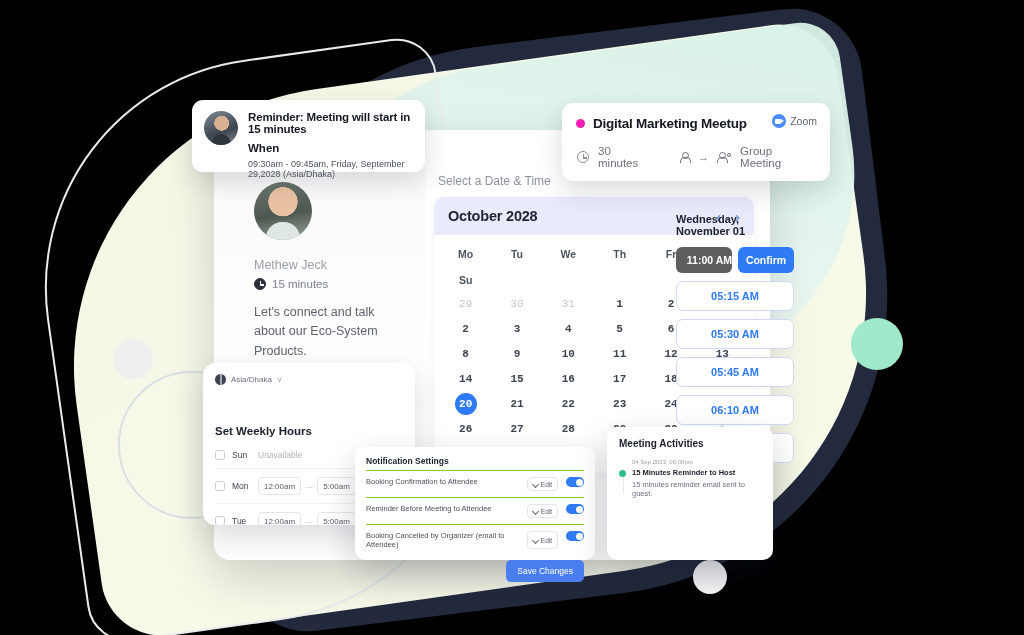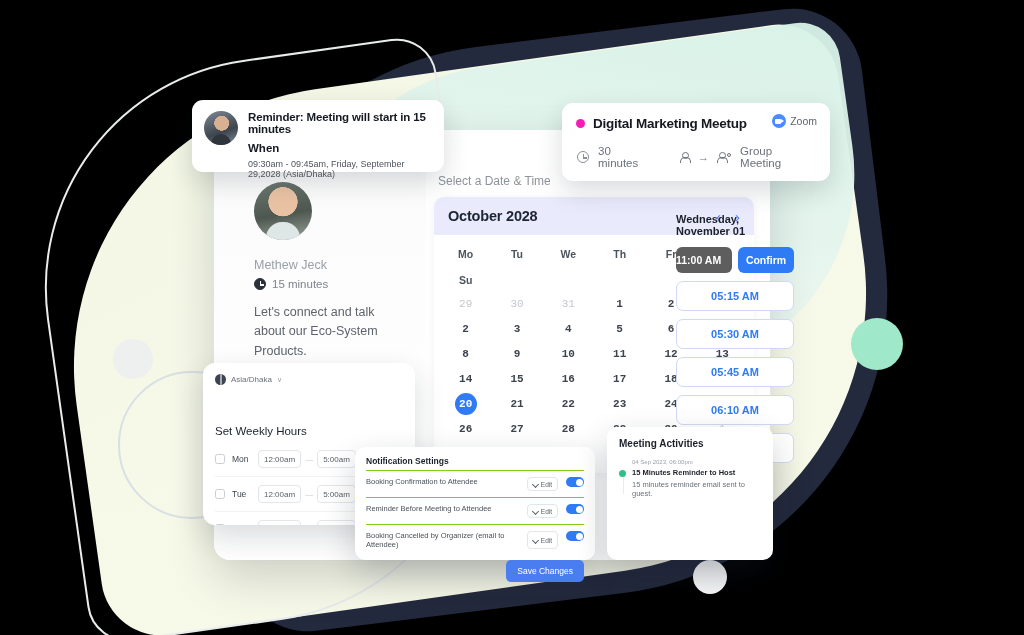--- a/index.html
+++ b/index.html
@@ -105,21 +105,21 @@
     height:22px; line-height:22px; cursor:pointer;font-family:Liberation Mono, monospace;
   }
   .day.mute { color:#c3c8ce; font-weight:400; }
   .day.sel {
     background:#2f7bf6; color:#fff; border-radius:50%;
     width:22px; margin:0 auto; font-weight:700;
   }
 
   
   #reminder-card {
-    left: 192px; top: 100px; width: 252px; height: 72px;
+    left: 192px; top: 100px; width: 233px; height: 72px;
     border-radius: 11px; padding: 11px 12px 0 12px;
     box-shadow: 0 10px 26px rgba(20,28,45,.16);
     display:flex; gap:10px;
   }
   .avatar-sm {
     width:34px; height:34px; border-radius:50%; flex:none;
     background: radial-gradient(circle at 52% 36%, #d8b193 0 26%, rgba(216,177,147,0) 27%),
                 linear-gradient(160deg,#7e8a95 0%,#3d454e 60%,#848f99 100%);
     position:relative; overflow:hidden;
   }
@@ -154,21 +154,21 @@
   .zoom-text { font-size:10.5px; color:#5e666f; }
   .meet-sub { display:flex; align-items:center; gap:9px; margin-top:14px; padding-left:1px; }
   .ms-text { font-size:11.5px; color:#6b727b; }
 
   
   #slots { position:absolute; left:676px; top:213px; width:118px; }
   .slot-date { font-size:11px; font-weight:700; color:#1b212b; margin-bottom:10px; }
   .slot-row { display:flex; gap:6px; margin-bottom:8px; }
   .slot-sel {
     flex:1; background:#5e5e5e; color:#fff; border-radius:6px;
-    font-size:10.5px; font-weight:700; text-align:left; padding:7px 0; cursor:pointer;
+    font-size:10.5px; font-weight:700; text-align:right; padding:7px 0; cursor:pointer;
   }
   .slot-confirm {
     flex:1; background:#2f7bf6; color:#fff; border-radius:6px;
     font-size:10.5px; font-weight:700; text-align:center; padding:7px 0; cursor:pointer;
   }
   .slot {
     border:1px solid #cfd9f5; border-radius:7px; background:#fff;
     font-size:11px; font-weight:700; color:#2f7bf6; text-align:center;
     padding:8px 0; margin-bottom:8px; cursor:pointer;
   }
@@ -180,21 +180,21 @@
     box-shadow: 0 12px 30px rgba(20,28,45,.16); overflow:hidden;
   }
   .tz-row { display:flex; align-items:center; gap:5px; margin-bottom:10px; }
   .tz-globe {
     width:11px; height:11px; border-radius:50%;
     background:#3c4352; position:relative; flex:none;
   }
   .tz-globe::after{ content:""; position:absolute; left:4.5px; top:0; width:2px; height:11px; background:#fff; opacity:.55; border-radius:1px;}
   .tz-text { font-size:8px; color:#6a717a; }
   .tz-chev { font-size:7px; color:#9aa1a9; }
-  .wk-title { font-size:11.5px; font-weight:400; color:#1b212b; margin-bottom:5px;margin-top:40px; }
+  .wk-title { font-size:11.5px; font-weight:700; color:#1b212b; margin-bottom:5px;margin-top:40px; }
   .wk-row {
     display:flex; align-items:center; padding:8px 0;
     border-top:1px solid #f0f2f4;
   }
   .wk-row:first-of-type { border-top:none; }
   .cbx { width:10px; height:10px; border:1.2px solid #c9ced4; border-radius:2.5px; flex:none; margin-right:7px; cursor:pointer; }
   .wk-day { font-size:8.5px; color:#3f464f; width:26px; }
   .wk-unav { font-size:8.5px; color:#aeb4ba; }
   .tinput {
     border:1px solid #e2e6ea; border-radius:4px; background:#fff;
@@ -407,20 +407,28 @@
   <div class="card" id="weekly-card">
     <div class="tz-row">
       <span class="tz-globe"></span>
       <span class="tz-text">Asia/Dhaka</span>
       <span class="tz-chev">∨</span>
     </div>
     <div class="wk-title">Set Weekly Hours</div>
     <div id="wk-rows">
         <div class="wk-row">
           <span class="cbx"></span>
+          <span class="wk-day">Sun</span>
+          <span class="wk-unav">Unavailable</span>
+          <span class="wk-acts">
+            <span class="ic-plus">+</span>
+          </span>
+        </div>
+        <div class="wk-row">
+          <span class="cbx"></span>
           <span class="wk-day">Mon</span>
           <span class="tinput">12:00am</span>
           <span class="dash">—</span>
           <span class="tinput">5:00am</span>
           <span class="wk-acts">
             <span class="ic-trash"></span>
             <span class="ic-plus">+</span>
           </span>
         </div>
         <div class="wk-row">

